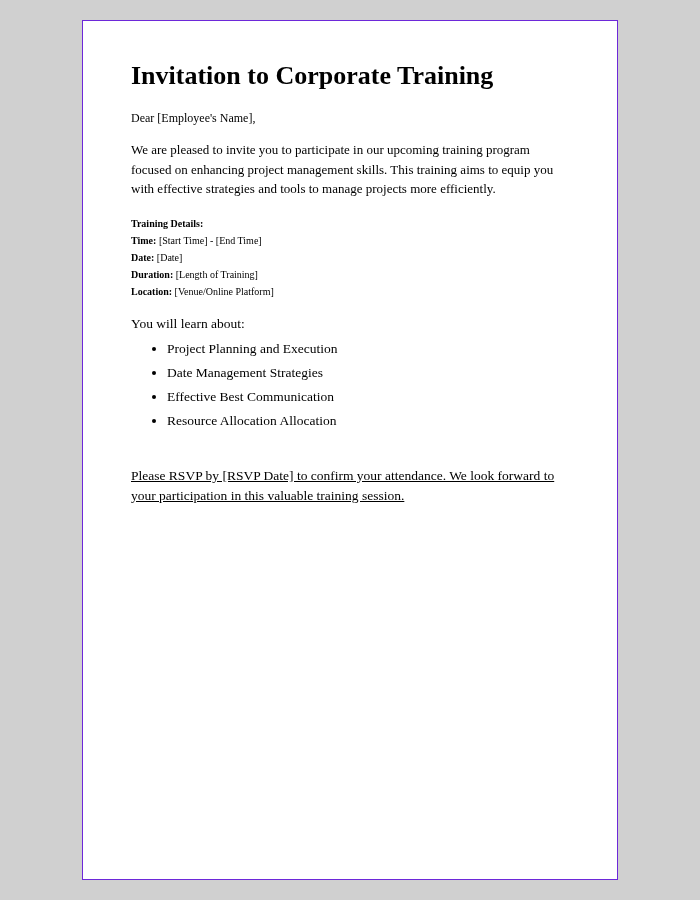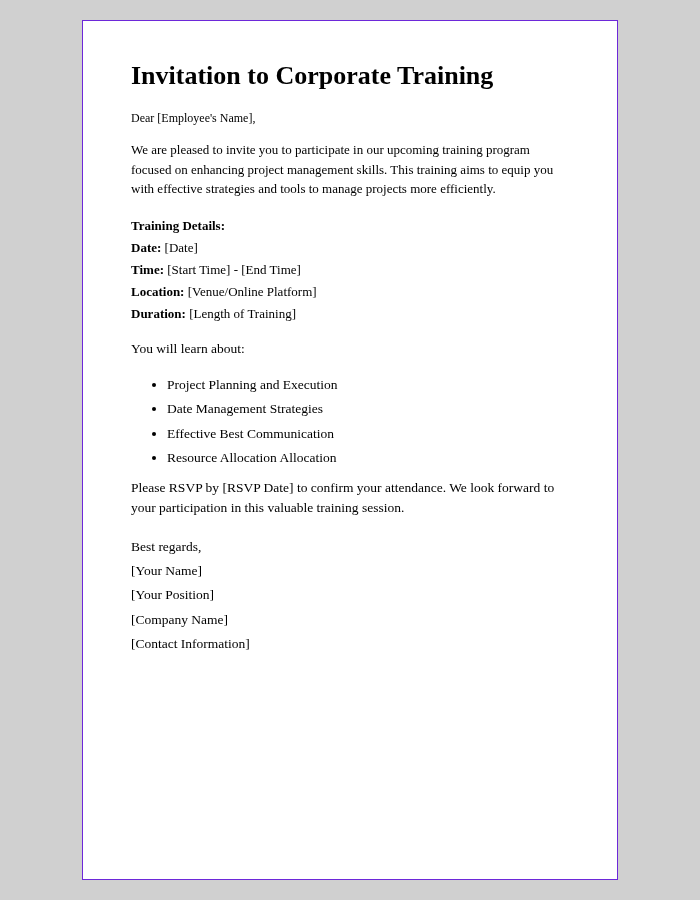--- a/index.html
+++ b/index.html
@@ -42,49 +42,50 @@
 
     .intro-paragraph {
       font-size: 13px;
       margin-bottom: 16px;
       line-height: 1.5;
       font-family: 'Times New Roman', Times, serif;
     }
 
     .training-details-section {
       margin-bottom: 16px;
-      font-size: 13px;
+      font-size: 10px;
       line-height: 1.7;
       font-family: 'Times New Roman', Times, serif;
     }
 
     .training-details-section .detail-label {
       font-weight: bold;
     }
 
     .learn-intro {
       font-size: 13.5px;
-      margin-bottom: 16px;
+      margin-bottom: 5px;
       font-family: 'Times New Roman', Times, serif;
     }
 
     .topics-list {
       margin-left: 36px;
-      margin-bottom: 8px;
+      margin-bottom: 32px;
       font-size: 13.5px;
       line-height: 1.8;
       font-family: 'Times New Roman', Times, serif;
       list-style-type: disc;
     }
 
     .rsvp-paragraph {
       font-size: 13.5px;
       margin-bottom: 16px;
       line-height: 1.5;
       font-family: 'Times New Roman', Times, serif;
+      text-decoration: underline;
     }
 
     .closing-section {
       font-size: 13.5px;
       line-height: 1.8;
       font-family: 'Times New Roman', Times, serif;
     }
   </style>
 </head>
 <body>
@@ -95,49 +96,42 @@
 
   <p class="greeting">Dear [Employee's Name],</p>
 
   <p class="intro-paragraph">We are pleased to invite you to participate in our upcoming training program focused on enhancing project management skills. This training aims to equip you with effective strategies and tools to manage projects more efficiently.</p>
 
   <div class="training-details-section">
     <div>
       <span class="detail-label">Training Details:</span>
     </div>
     <div>
+      <span class="detail-label">Time:</span>
+      <span>[Start Time] - [End Time]</span>
+    </div>
+    <div>
       <span class="detail-label">Date:</span>
       <span>[Date]</span>
     </div>
     <div>
-      <span class="detail-label">Time:</span>
-      <span>[Start Time] - [End Time]</span>
+      <span class="detail-label">Duration:</span>
+      <span>[Length of Training]</span>
     </div>
     <div>
       <span class="detail-label">Location:</span>
       <span>[Venue/Online Platform]</span>
-    </div>
-    <div>
-      <span class="detail-label">Duration:</span>
-      <span>[Length of Training]</span>
     </div>
   </div>
 
   <p class="learn-intro">You will learn about:</p>
 
   <ul class="topics-list">
   <li>Project Planning and Execution</li>
       <li>Date Management Strategies</li>
       <li>Effective Best Communication</li>
       <li>Resource Allocation Allocation</li>
     </ul>
 
   <p class="rsvp-paragraph">Please RSVP by [RSVP Date] to confirm your attendance. We look forward to your participation in this valuable training session.</p>
 
-  <div class="closing-section">
-    <div>Best regards,</div>
-    <div>[Your Name]</div>
-    <div>[Your Position]</div>
-    <div>[Company Name]</div>
-    <div>[Contact Information]</div>
-  </div>
 
 </div>
 
 </body></html>

